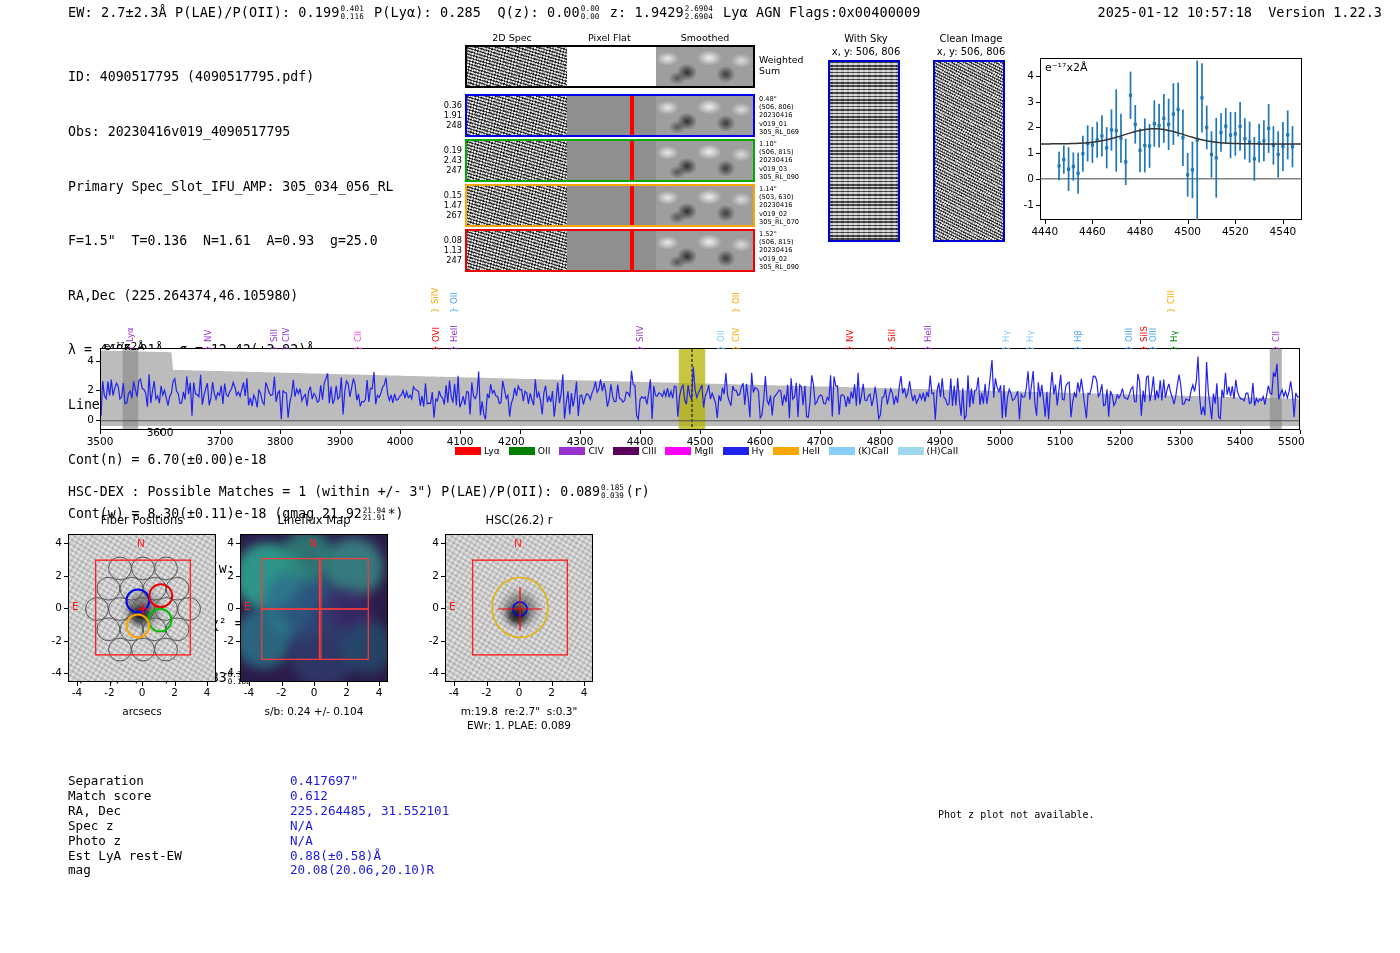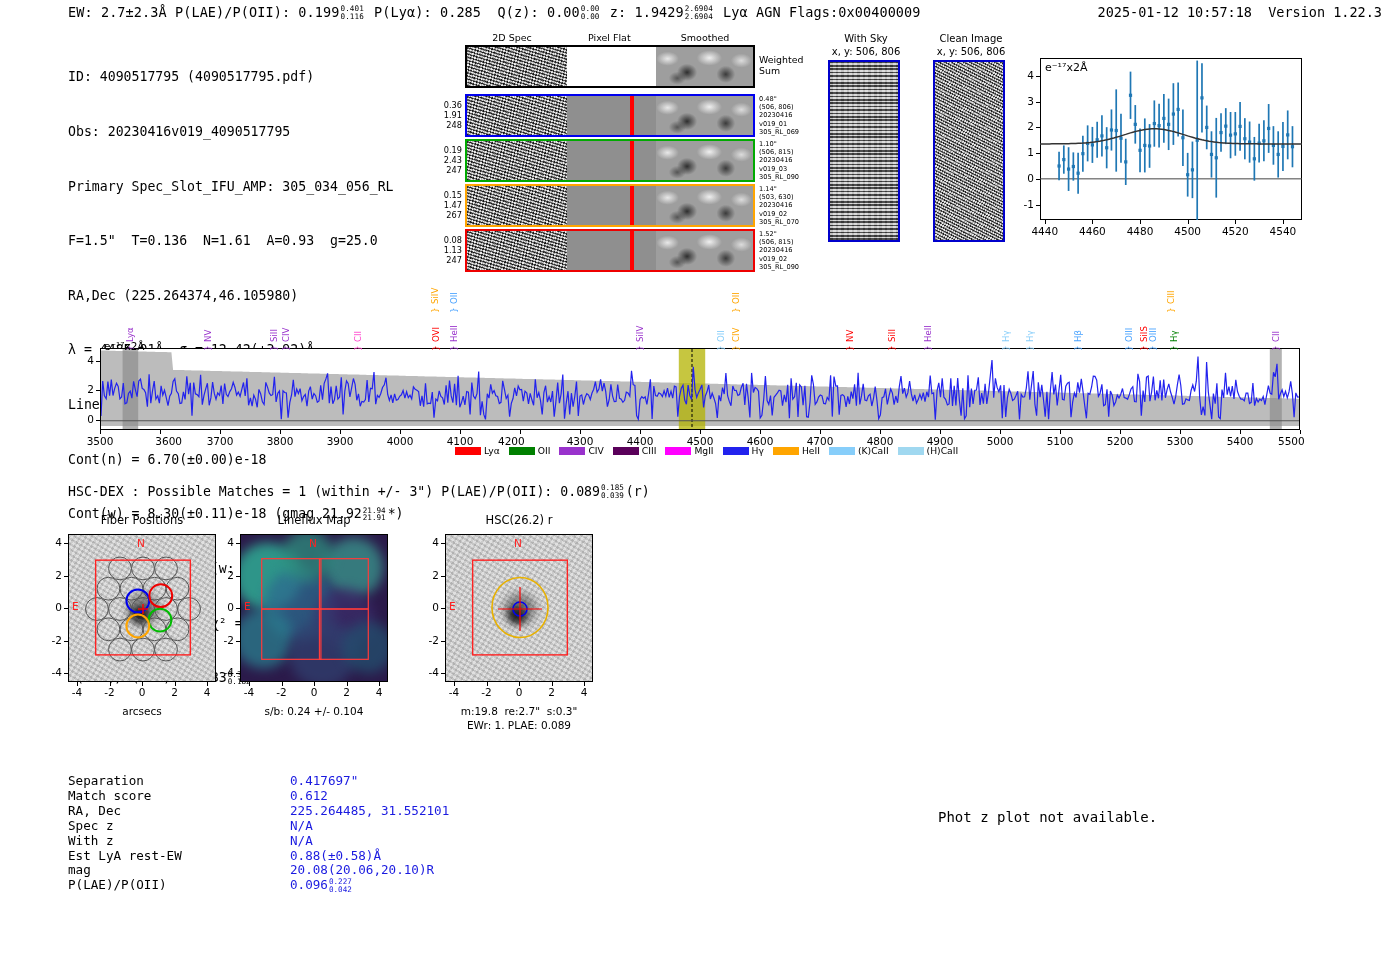--- a/index.html
+++ b/index.html
@@ -110,21 +110,21 @@
   }
   .caption { position:absolute; font-size:10.5px; font-family:"DejaVu Sans", sans-serif;
              text-align:center; line-height:14px; }
   .axlbl { position:absolute; font-size:10.5px; font-family:"DejaVu Sans", sans-serif; }
 
   
   #bottom { position:absolute; left:68px; top:774px; font-size:12.6px; line-height:14.9px; }
   #bottom .row { display:flex; }
   #bottom .k { width:222px; white-space:pre; color:#000; }
   #bottom .v { color:#1a1ae0; white-space:pre; }
-  #photz { position:absolute; left:938px; top:809px; font-size:14px; }
+  #photz { position:absolute; left:938px; top:809px; font-size:10px; }
 </style>
 </head>
 <body>
 
 <div id="topline" class="mono">
   <span>EW: 2.7±2.3Å   P(LAE)/P(OII): 0.199</span><span class="frac">
       <span>0.401</span>
       <span>0.116</span>
     </span>
   <span>P(Lyα): 0.285</span>&nbsp;
@@ -388,21 +388,21 @@
 <div id="mainspec-axis" style="position: absolute; left: 100px; top: 348px; width: 1200px; height: 82px;">
     <div class="ticklbl" style="left: -24px; top: 64.75px; width: 18px; text-align: right;">0</div>
     <div class="tick" style="left: -4px; top: 71.75px; width: 4px; height: 1px;"></div>
     <div class="ticklbl" style="left: -24px; top: 35.4643px; width: 18px; text-align: right;">2</div>
     <div class="tick" style="left: -4px; top: 42.4643px; width: 4px; height: 1px;"></div>
     <div class="ticklbl" style="left: -24px; top: 6.17857px; width: 18px; text-align: right;">4</div>
     <div class="tick" style="left: -4px; top: 13.1786px; width: 4px; height: 1px;"></div>
     <div class="tick" style="left: 0px; top: 82px; width: 1px; height: 4px;"></div>
     <div class="ticklbl" style="left: -22px; top: 87px; width: 44px; text-align: center;">3500</div>
     <div class="tick" style="left: 60px; top: 82px; width: 1px; height: 4px;"></div>
-    <div class="ticklbl" style="left: 38px; top: 87px; width: 44px; text-align: right;">3600</div>
+    <div class="ticklbl" style="left: 38px; top: 78px; width: 44px; text-align: center;">3600</div>
     <div class="tick" style="left: 120px; top: 82px; width: 1px; height: 4px;"></div>
     <div class="ticklbl" style="left: 98px; top: 87px; width: 44px; text-align: center;">3700</div>
     <div class="tick" style="left: 180px; top: 82px; width: 1px; height: 4px;"></div>
     <div class="ticklbl" style="left: 158px; top: 87px; width: 44px; text-align: center;">3800</div>
     <div class="tick" style="left: 240px; top: 82px; width: 1px; height: 4px;"></div>
     <div class="ticklbl" style="left: 218px; top: 87px; width: 44px; text-align: center;">3900</div>
     <div class="tick" style="left: 300px; top: 82px; width: 1px; height: 4px;"></div>
     <div class="ticklbl" style="left: 278px; top: 87px; width: 44px; text-align: center;">4000</div>
     <div class="tick" style="left: 360px; top: 82px; width: 1px; height: 4px;"></div>
     <div class="ticklbl" style="left: 338px; top: 87px; width: 44px; text-align: center;">4100</div>
@@ -686,29 +686,25 @@
     </div>
     <div class="row">
       <div class="k">RA, Dec</div>
       <div class="v">225.264485, 31.552101</div>
     </div>
     <div class="row">
       <div class="k">Spec z</div>
       <div class="v">N/A</div>
     </div>
     <div class="row">
-      <div class="k">With z</div>
+      <div class="k">Photo z</div>
       <div class="v">N/A</div>
     </div>
     <div class="row">
       <div class="k">Est LyA rest-EW</div>
       <div class="v">0.88(±0.58)Å</div>
     </div>
     <div class="row">
       <div class="k">mag</div>
       <div class="v">20.08(20.06,20.10)R</div>
     </div>
-    <div class="row">
-      <div class="k">P(LAE)/P(OII)</div>
-      <div class="v">0.096<span class="frac"><span>0.227</span><span>0.042</span></span></div>
-    </div>
   </div>
 <div id="photz" class="mono">Phot z plot not available.</div>
 
 </body></html>

